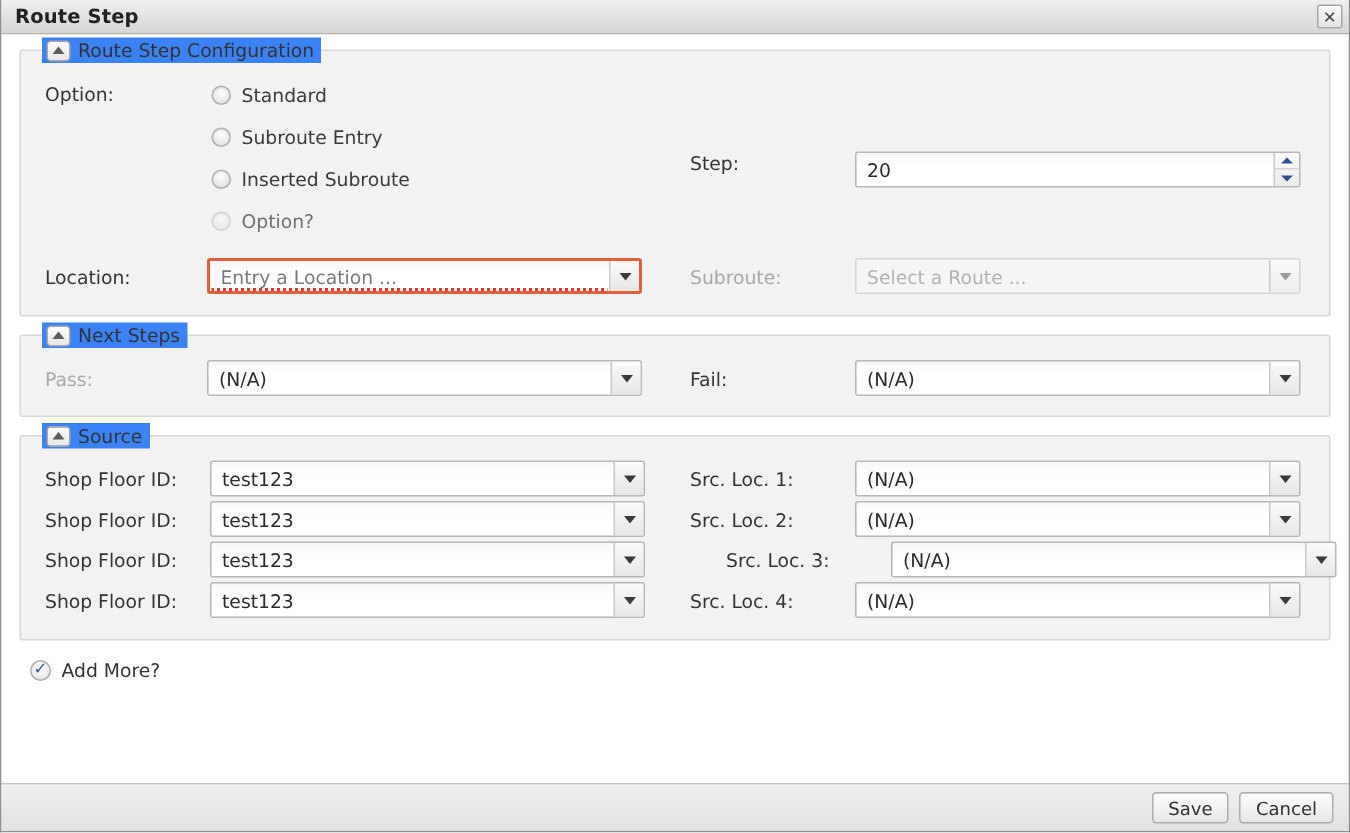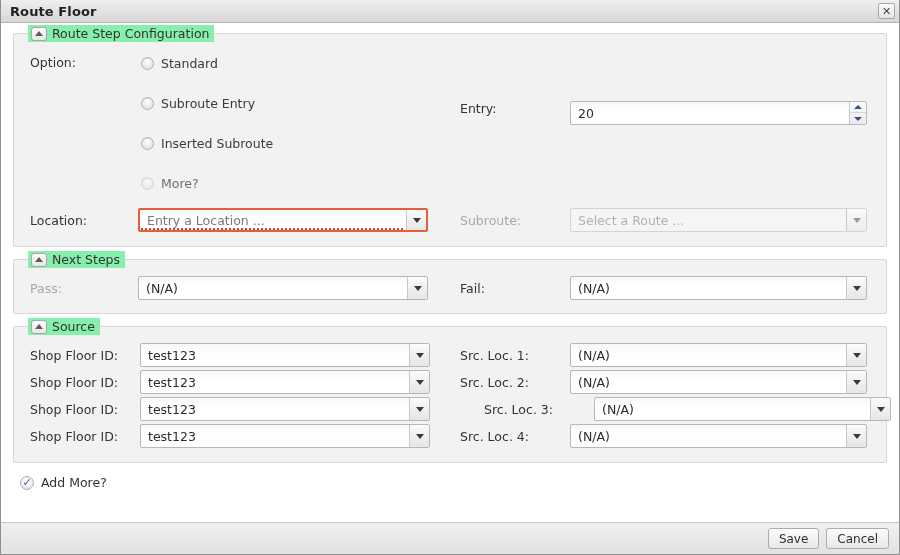--- a/index.html
+++ b/index.html
@@ -63,21 +63,21 @@
   .group {
     position: relative;
     border: 1px solid #d7d7d7;
     background: #f2f2f2;
     border-radius: 2px;
     margin-bottom: 12px;
   }
   .group-legend {
     position: absolute;
     top: -9px; left: 14px;
-    background: #86efac;
+    background: #3b82f6;
     padding: 0 5px 0 3px;
     display: flex; align-items: center;
     gap: 5px;
     height: 17px;
     line-height: 17px;
   }
   .collapse-btn {
     width: 16px; height: 14px;
     border: 1px solid #a9a7a6;
     border-radius: 3px;
@@ -285,69 +285,69 @@
   .fld-w-r { width: 297px; flex: 0 0 297px; }
   .src-lbl { width: 110px; flex: 0 0 110px; }
   .src-fld { width: 290px; flex: 0 0 290px; }
 </style>
 </head>
 <body>
 
 <div class="window">
 
   <div class="titlebar">
-    <span class="title-text">Route Floor</span>
+    <span class="title-text">Route Step</span>
     <div class="close-btn">✕</div>
   </div>
 
   <div class="dialog-body">
 
     <div class="group">
       <div class="group-legend">
         <span class="collapse-btn">
             <span class="tri"></span>
           </span>
         <span class="group-title">Route Step Configuration</span>
       </div>
 
       <div class="group-inner" style="padding-top:17px;">
         <div class="two-col">
 
           <div class="col-left">
             <div class="row" style="align-items:flex-start;">
               <div class="lbl lbl-w" style="padding-top:4px;">Option:</div>
-              <div style="display:flex;flex-direction:column;gap:16px;">
+              <div style="display:flex;flex-direction:column;gap:4px;">
 
                 <div class="radio-line">
                   <span class="radio"></span>
                   <span class="radio-label">Standard</span>
                 </div>
 
                 <div class="radio-line">
                   <span class="radio"></span>
                   <span class="radio-label">Subroute Entry</span>
                 </div>
 
 
                 <div class="radio-line">
                   <span class="radio"></span>
                   <span class="radio-label">Inserted Subroute</span>
                 </div>
 
                 <div class="radio-line">
                   <span class="radio faded"></span>
-                  <span class="radio-label faded">More?</span>
+                  <span class="radio-label faded">Option?</span>
                 </div>
 
               </div>
             </div>
           </div>
 
           <div class="col-right" style="align-items:flex-start;padding-top:50px;">
-            <div class="lbl lbl-w-r">Entry:</div>
+            <div class="lbl lbl-w-r">Step:</div>
             <div class="field fld-w-r">
               <span class="val">20</span>
               <span class="spin">
                 <div class="up">
                     <span class="ca-up"></span>
                   </div>
                 <div class="dn">
                     <span class="ca-dn"></span>
                   </div>
               </span>

